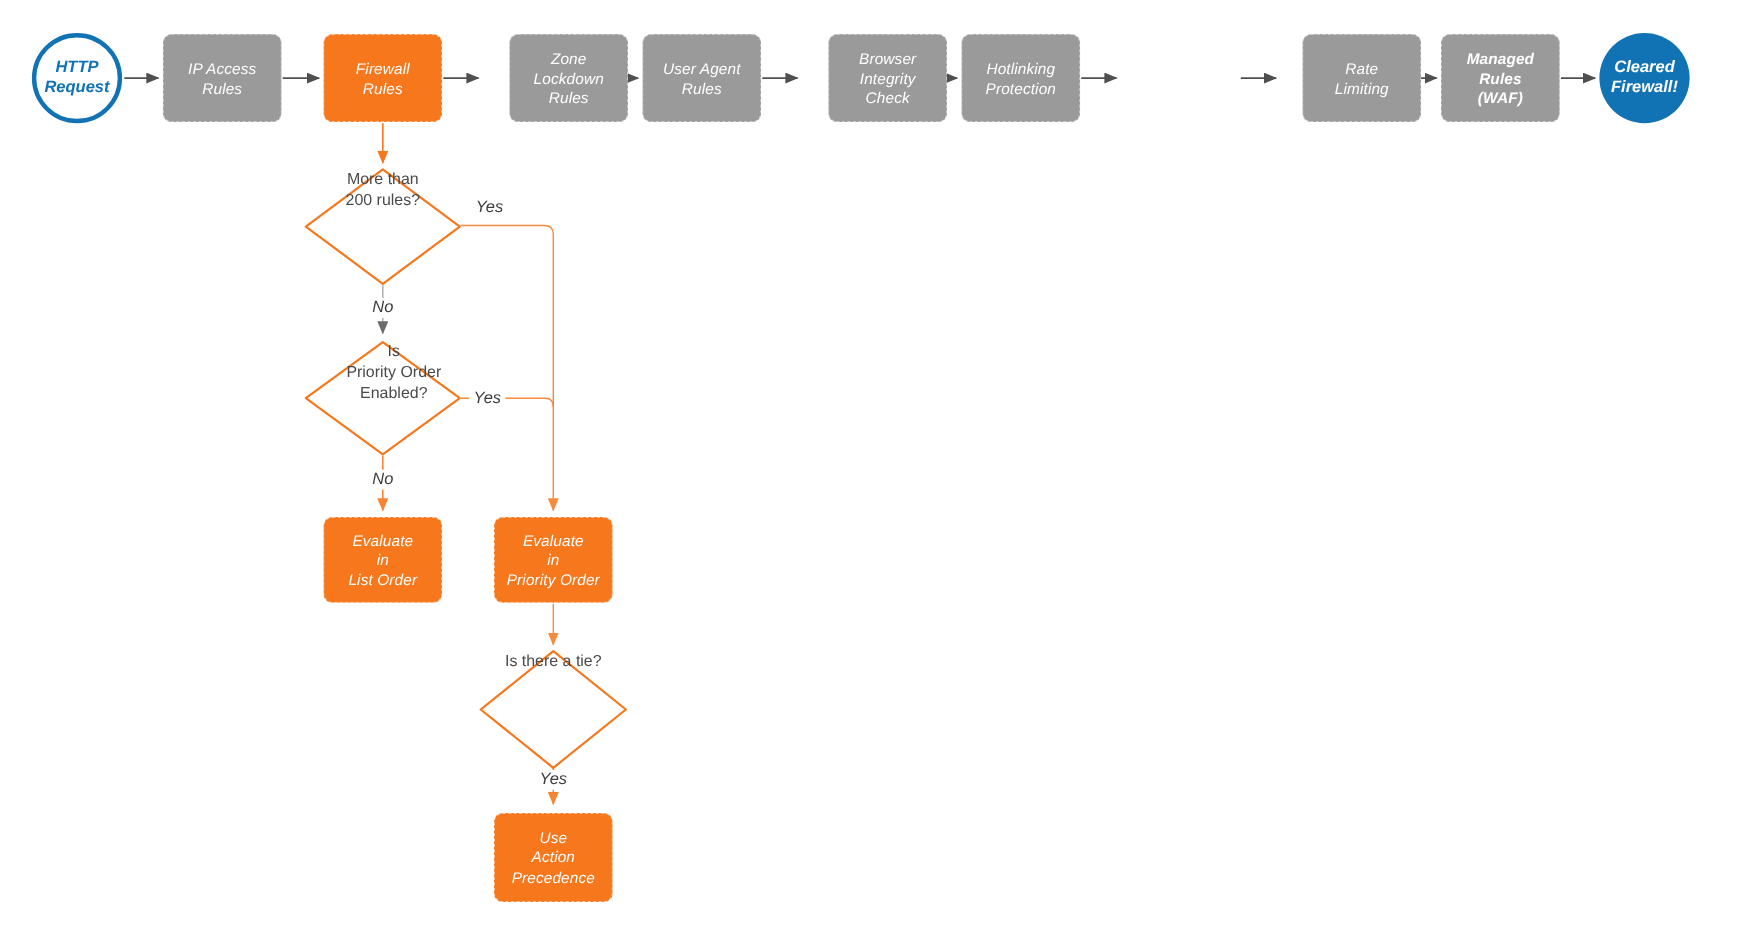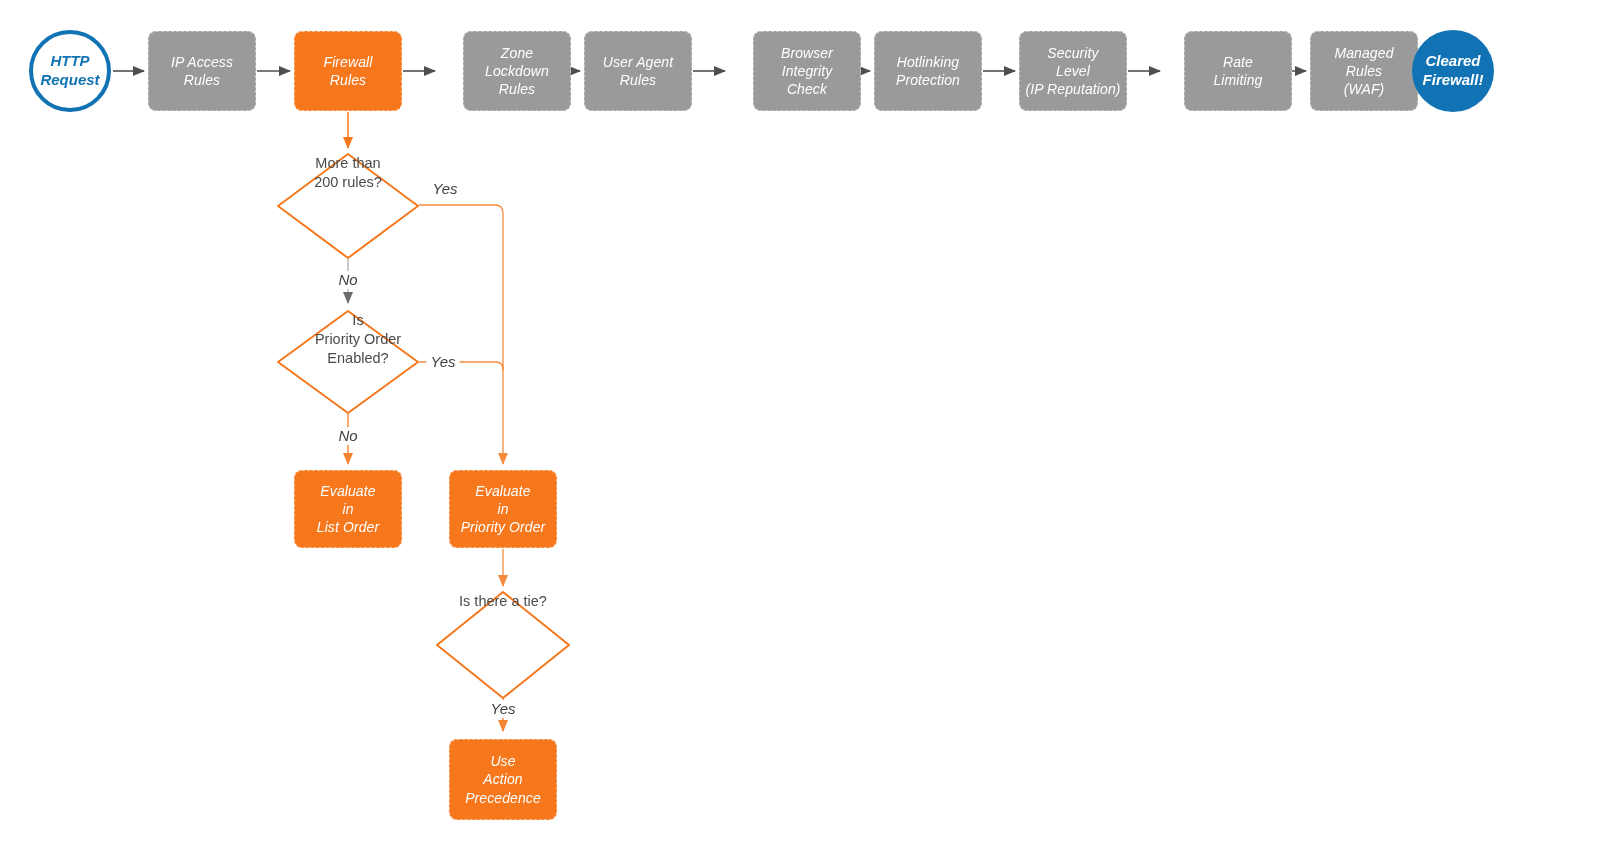--- a/index.html
+++ b/index.html
@@ -112,36 +112,31 @@
   </div>
   <div class="node stage gray" style="left:729px;top:31px;margin-left:24px;">
     <div class="label">Browser
 Integrity
 Check</div>
   </div>
   <div class="node stage gray" style="left:874px;top:31px;">
     <div class="label">Hotlinking
 Protection</div>
   </div>
-  <div class="node stage gray" style="left:1019px;top:31px;">
-    <div class="label">Security
-Level
-(IP Reputation)</div>
-  </div>
   <div class="node stage gray" style="left:1164px;top:31px;margin-left:20px;">
     <div class="label">Rate
 Limiting</div>
   </div>
-  <div class="node stage gray" style="left:1310px;top:31px;">
+  <div class="node stage gray" style="left:1310px;top:31px;font-weight:bold;">
     <div class="label">Managed
 Rules
 (WAF)</div>
   </div>
 
-  <div class="node circle end" style="left:1412px;top:30px;">
+  <div class="node circle end" style="left:1454px;top:30px;">
     <div class="label">Cleared
 Firewall!</div>
   </div>
 
   <div class="diamond-label" style="left:278px;top:154px;width:140px;height:104px;">
     <div class="q">More than
 200 rules?</div>
   </div>
   <div class="diamond-label" style="left:288px;top:311px;width:140px;height:102px;">
     <div class="q">Is

